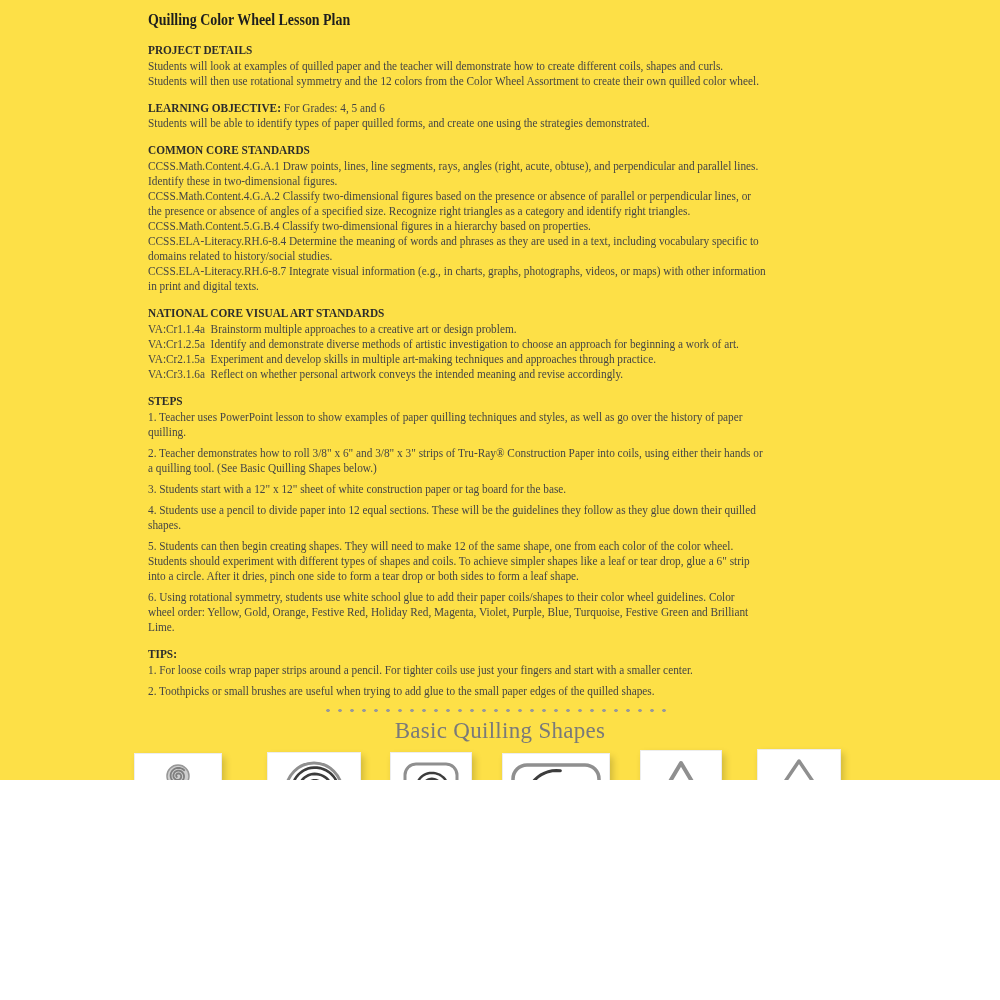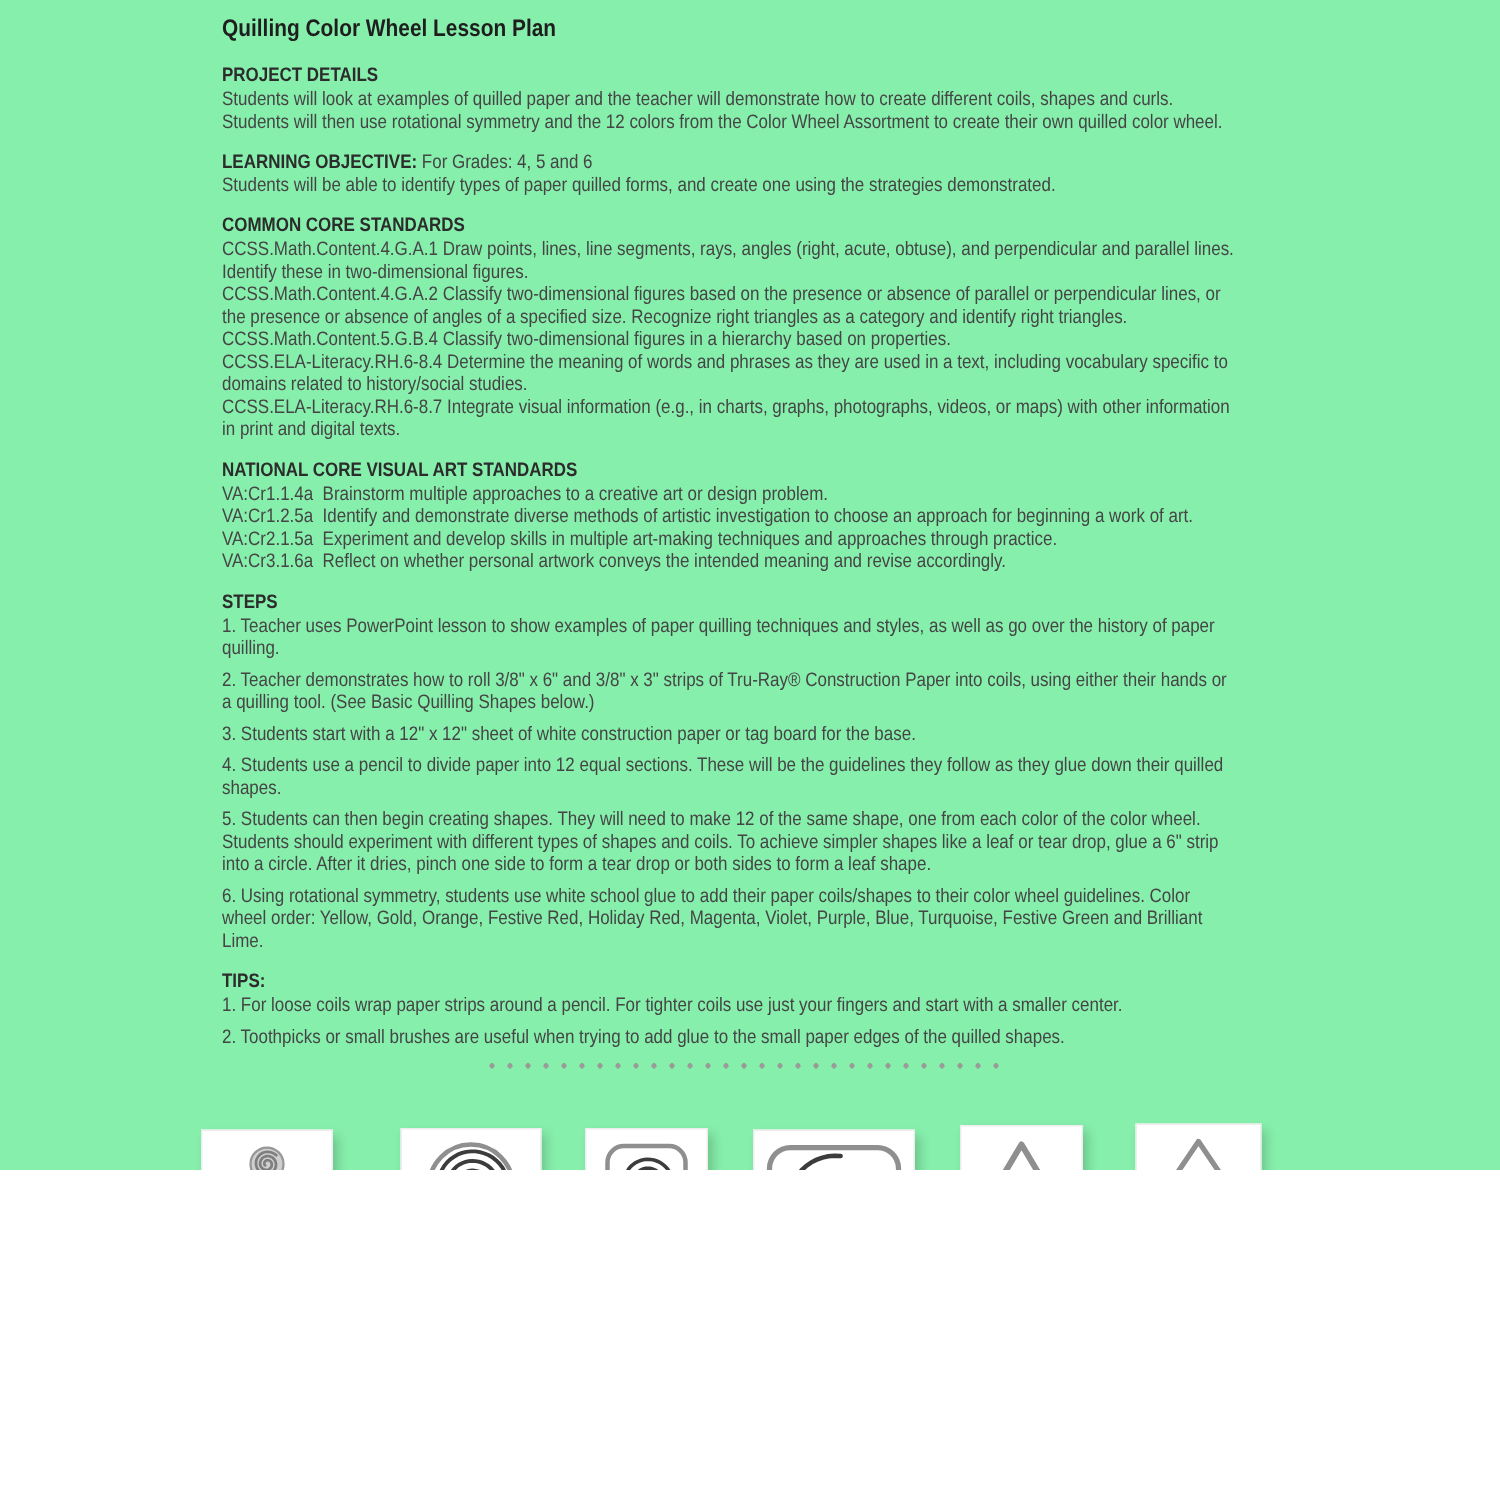--- a/index.html
+++ b/index.html
@@ -1,17 +1,17 @@
 <!DOCTYPE html>
 <html><head>
 <meta charset="utf-8">
 <style>
   html,body{margin:0;padding:0;background:#ffffff;}
-  .page{position:relative;width:1000px;height:780px;background:#86efac;overflow:hidden;
-        font-family:Liberation Sans, sans-serif;}
+  .page{position:relative;width:1000px;height:780px;background:#fde047;overflow:hidden;
+        font-family:Liberation Serif, serif;}
   
   .content{position:absolute;left:148px;top:11px;width:845px;
            transform:scaleX(0.87);transform-origin:0 0;
            color:#454545;font-size:13px;line-height:15px;}
   .content h1{font-size:16px;line-height:18px;font-weight:bold;color:#1e1e1e;margin:0 0 13px 0;}
   .content h2{font-size:13px;line-height:15px;font-weight:bold;color:#2c2c2c;margin:0 0 1px 0;}
   section{margin:0 0 12px 0;}
   .lines div,.line{white-space:pre;margin:0;}
   .para{margin:0;}
   .step,.tip{margin:0 0 6px 0;}
@@ -129,20 +129,21 @@
           <div>1. For loose coils wrap paper strips around a pencil. For tighter coils use just your fingers and start with a smaller center.</div>
         </div>
       <div class="tip lines">
           <div>2. Toothpicks or small brushes are useful when trying to add glue to the small paper edges of the quilled shapes.</div>
         </div>
     </section>
   </div>
 
   <div class="shapes-area">
     <div class="dots"></div>
+    <div class="shapes-heading">Basic Quilling Shapes</div>
 
     <div class="card" style="left:134px;top:53px;width:88px;height:97px">
       <svg width="40" height="34" viewBox="0 0 40 34">
         <circle cx="20" cy="15" r="11" fill="#cfcfcf" stroke="#979797" stroke-width="1.5"></circle>
         <path class="sp" style="stroke:#7e7e7e;stroke-width:1.8" d="M18.8 15.9L18.6 15.8L18.5 15.6L18.4 15.4L18.3 15.2L18.2 15.0L18.2 14.7L18.2 14.5L18.2 14.2L18.3 14.0L18.4 13.7L18.5 13.5L18.7 13.3L18.9 13.0L19.1 12.9L19.4 12.7L19.7 12.6L20.0 12.5L20.3 12.5L20.7 12.5L21.0 12.5L21.3 12.6L21.7 12.8L22.0 13.0L22.3 13.2L22.5 13.5L22.8 13.8L23.0 14.2L23.1 14.6L23.2 15.0L23.2 15.4L23.2 15.8L23.1 16.2L23.0 16.7L22.8 17.1L22.5 17.4L22.2 17.8L21.9 18.1L21.5 18.4L21.1 18.6L20.6 18.8L20.1 18.9L19.6 18.9L19.1 18.9L18.6 18.8L18.0 18.6L17.6 18.4L17.1 18.1L16.7 17.7L16.3 17.3L16.0 16.8L15.7 16.3L15.5 15.7L15.4 15.2L15.4 14.6L15.4 14.0L15.6 13.3L15.8 12.8L16.0 12.2L16.4 11.7L16.8 11.2L17.3 10.7L17.9 10.4L18.5 10.1L19.1 9.9L19.8 9.7L20.4 9.7L21.1 9.7L21.8 9.9L22.5 10.1L23.2 10.4L23.8 10.8L24.3 11.3L24.8 11.9L25.2 12.5L25.6 13.2L25.8 13.9L26.0 14.7L26.0 15.4L26.0 16.2L25.8 17.0L25.5 17.8L25.2 18.5L24.7 19.2L24.2 19.8L23.6 20.3L22.9 20.8L22.1 21.2L21.3 21.5L20.4 21.6L19.6 21.7L18.7 21.6L17.8 21.5L17.0 21.2L16.2 20.8L15.4 20.3L14.7 19.7L14.1 19.0L13.6 18.2L13.2 17.4L12.9 16.5L12.7 15.6L12.6 14.6L12.7 13.6L12.8 12.7L13.1 11.8L13.6 10.9L14.1 10.0L14.8 9.3L15.5 8.6L16.4 8.0L17.3 7.5L18.3 7.2L19.3 7.0L20.3 6.9L21.4 7.0L22.4 7.2L23.5 7.5L24.4 7.9L25.4 8.5L26.2 9.2"></path>
       </svg>
       <div class="label">
         <div>Tight Coil</div>
           <div>(Circle)</div>
       </div>

